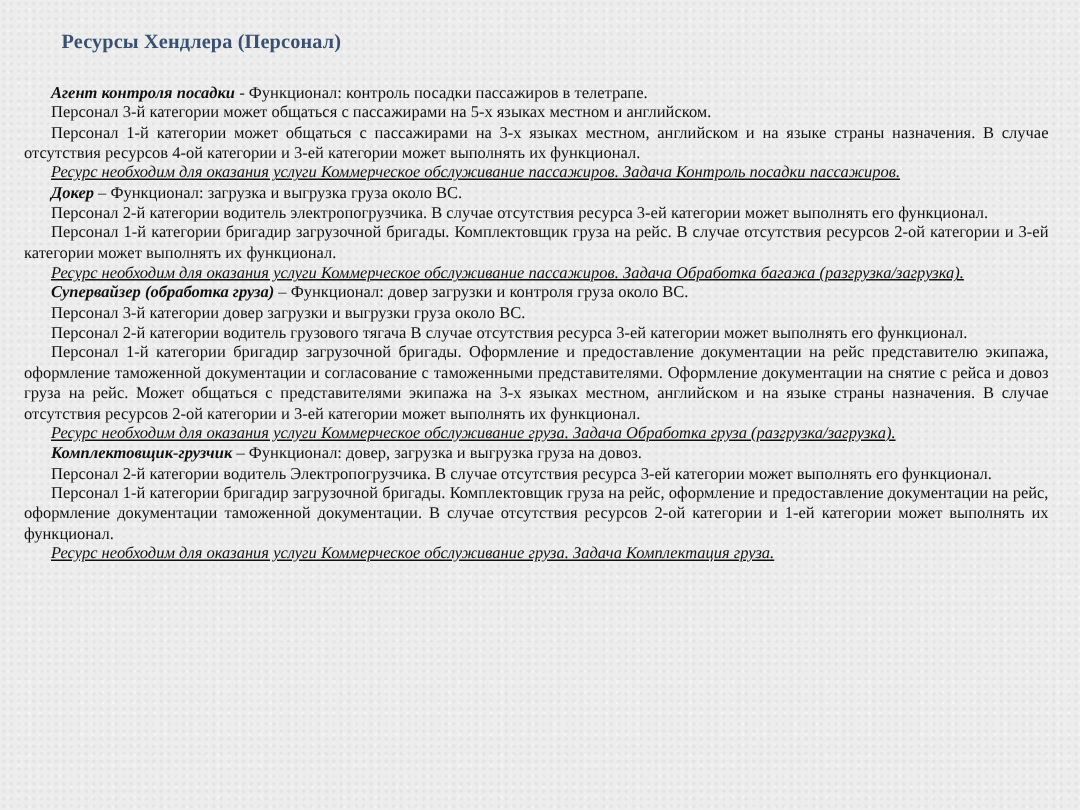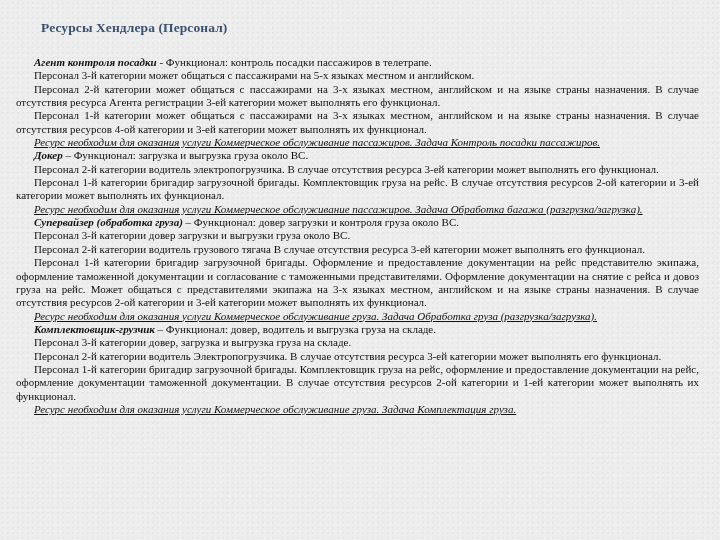--- a/index.html
+++ b/index.html
@@ -64,23 +64,20 @@
 
   <div class="body-text">
 
     <p class="p">
       <span class="bi">Агент контроля посадки</span><span> - </span><span>Функционал: контроль посадки пассажиров в телетрапе.</span>
     </p>
     <p class="p">
       <span class="it">Персонал 3-й категории</span><span> может общаться с пассажирами на 5-х языках местном и английском.</span>
     </p>
     <p class="p">
-      <span>Персонал 2-й категории может общаться с пассажирами на 3-х языках местном, английском и на языке страны назначения. В случае отсутствия ресурса Агента регистрации 3-ей категории может выполнять его функционал.</span>
-    </p>
-    <p class="p">
       <span class="it">Персонал 1-й категории</span><span> может общаться с пассажирами на 3-х языках местном, английском и на языке страны назначения. В случае отсутствия ресурсов 4-ой категории и 3-ей категории может выполнять их функционал.</span>
     </p>
     <p class="p">
       <span class="task">Ресурс необходим для оказания услуги Коммерческое обслуживание пассажиров. Задача Контроль посадки пассажиров.</span>
     </p>
 
     <p class="p">
       <span class="bi">Докер</span><span> – </span><span>Функционал: загрузка и выгрузка груза около ВС.</span>
     </p>
     <p class="p">
@@ -103,24 +100,21 @@
       <span class="it">Персонал 2-й категории</span><span> водитель грузового тягача В случае отсутствия ресурса 3-ей категории может выполнять его функционал.</span>
     </p>
     <p class="p">
       <span class="it">Персонал 1-й категории</span><span> бригадир загрузочной бригады. Оформление и предоставление документации на рейс представителю экипажа, оформление таможенной документации и согласование с таможенными представителями. Оформление документации на снятие с рейса и довоз груза на рейс. Может общаться с представителями экипажа на 3-х языках местном, английском и на языке страны назначения. В случае отсутствия ресурсов 2-ой категории и 3-ей категории может выполнять их функционал.</span>
     </p>
     <p class="p">
       <span class="task">Ресурс необходим для оказания услуги Коммерческое обслуживание груза. Задача Обработка груза (разгрузка/загрузка).</span>
     </p>
 
     <p class="p">
-      <span class="bi">Комплектовщик-грузчик</span><span> – </span><span>Функционал: довер, водитель и выгрузка груза на складе.</span>
-    </p>
-    <p class="p">
-      <span class="it">Персонал 3-й категории</span><span> довер, загрузка и выгрузка груза на складе.</span>
+      <span class="bi">Комплектовщик-грузчик</span><span> – </span><span>Функционал: довер, загрузка и выгрузка груза на довоз.</span>
     </p>
     <p class="p">
       <span class="it">Персонал 2-й категории</span><span> водитель Электропогрузчика. В случае отсутствия ресурса 3-ей категории может выполнять его функционал.</span>
     </p>
     <p class="p">
       <span class="it">Персонал 1-й категории</span><span> бригадир загрузочной бригады. Комплектовщик груза на рейс, оформление и предоставление документации на рейс, оформление документации таможенной документации. В случае отсутствия ресурсов 2-ой категории и 1-ей категории может выполнять их функционал.</span>
     </p>
     <p class="p">
       <span class="task">Ресурс необходим для оказания услуги Коммерческое обслуживание груза. Задача Комплектация груза.</span>
     </p>

